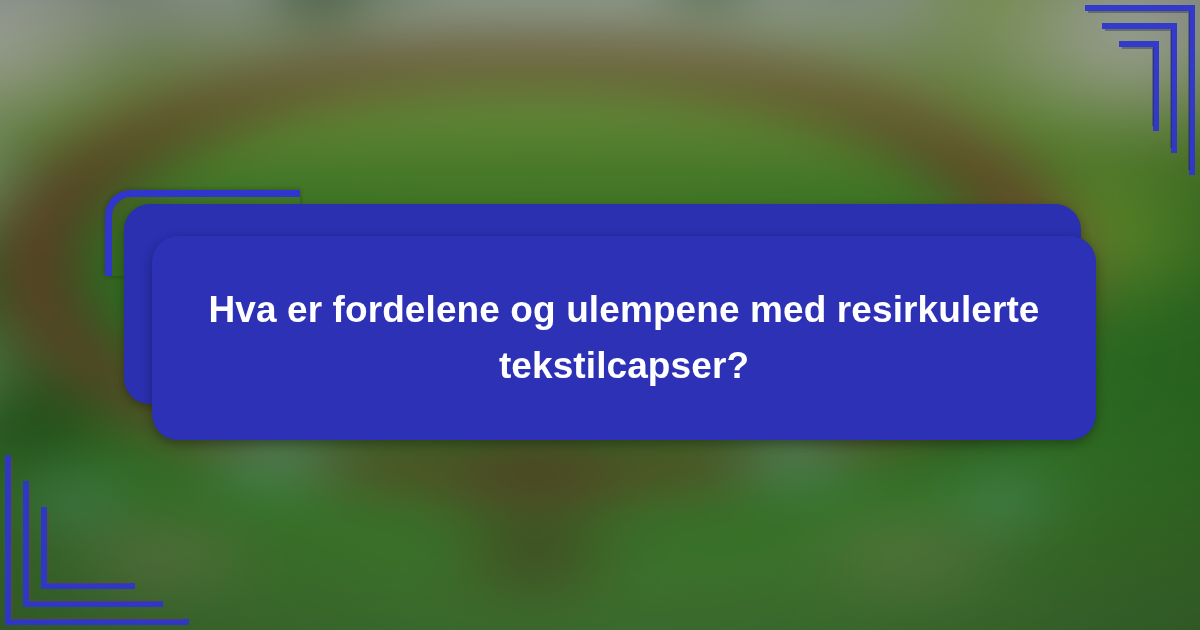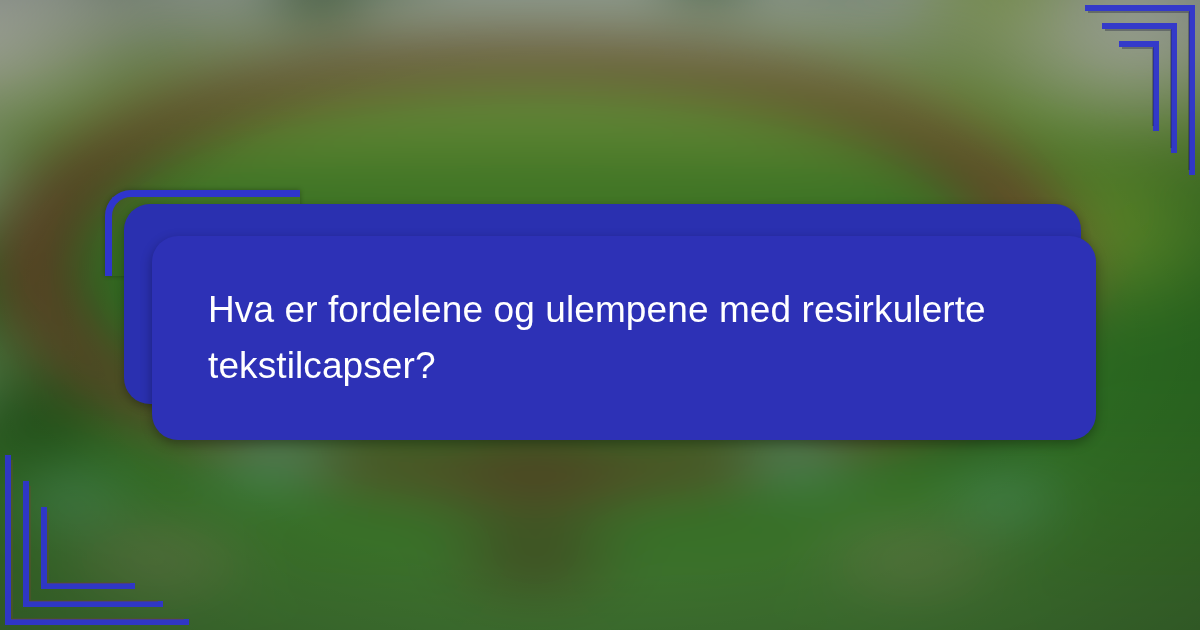--- a/index.html
+++ b/index.html
@@ -132,22 +132,22 @@
     position:absolute;
     left:152px; top:236px;
     width:944px; height:204px;
     display:flex; align-items:center; justify-content:center;
     padding:0 56px;
   }
   .headline {
     color:#ffffff;
     font-size:37px;
     line-height:1.52;
-    font-weight:400;
-    text-align:left;
+    font-weight:700;
+    text-align:center;
     letter-spacing:.1px;
     text-rendering:optimizeLegibility;
   }
 </style>
 </head>
 <body>
 
 <div id="stage">
 
   <div class="bg-photo">

